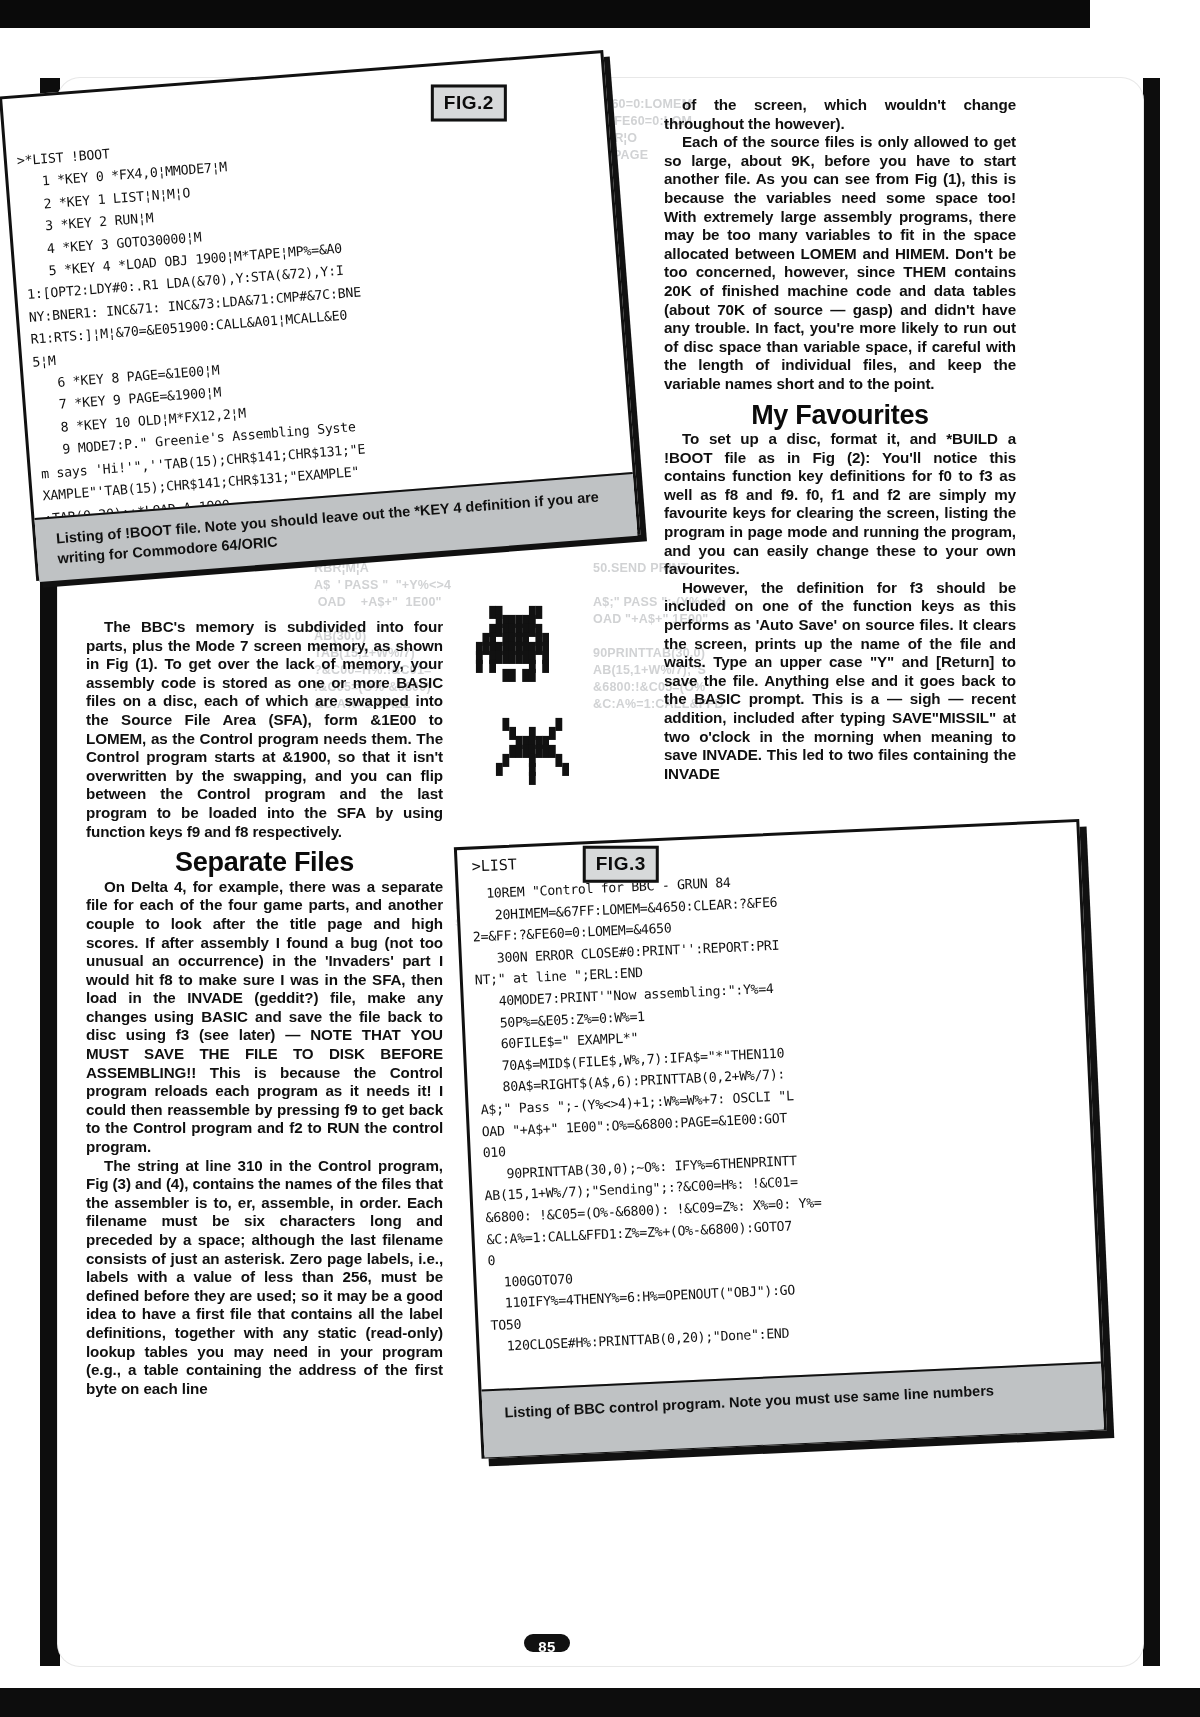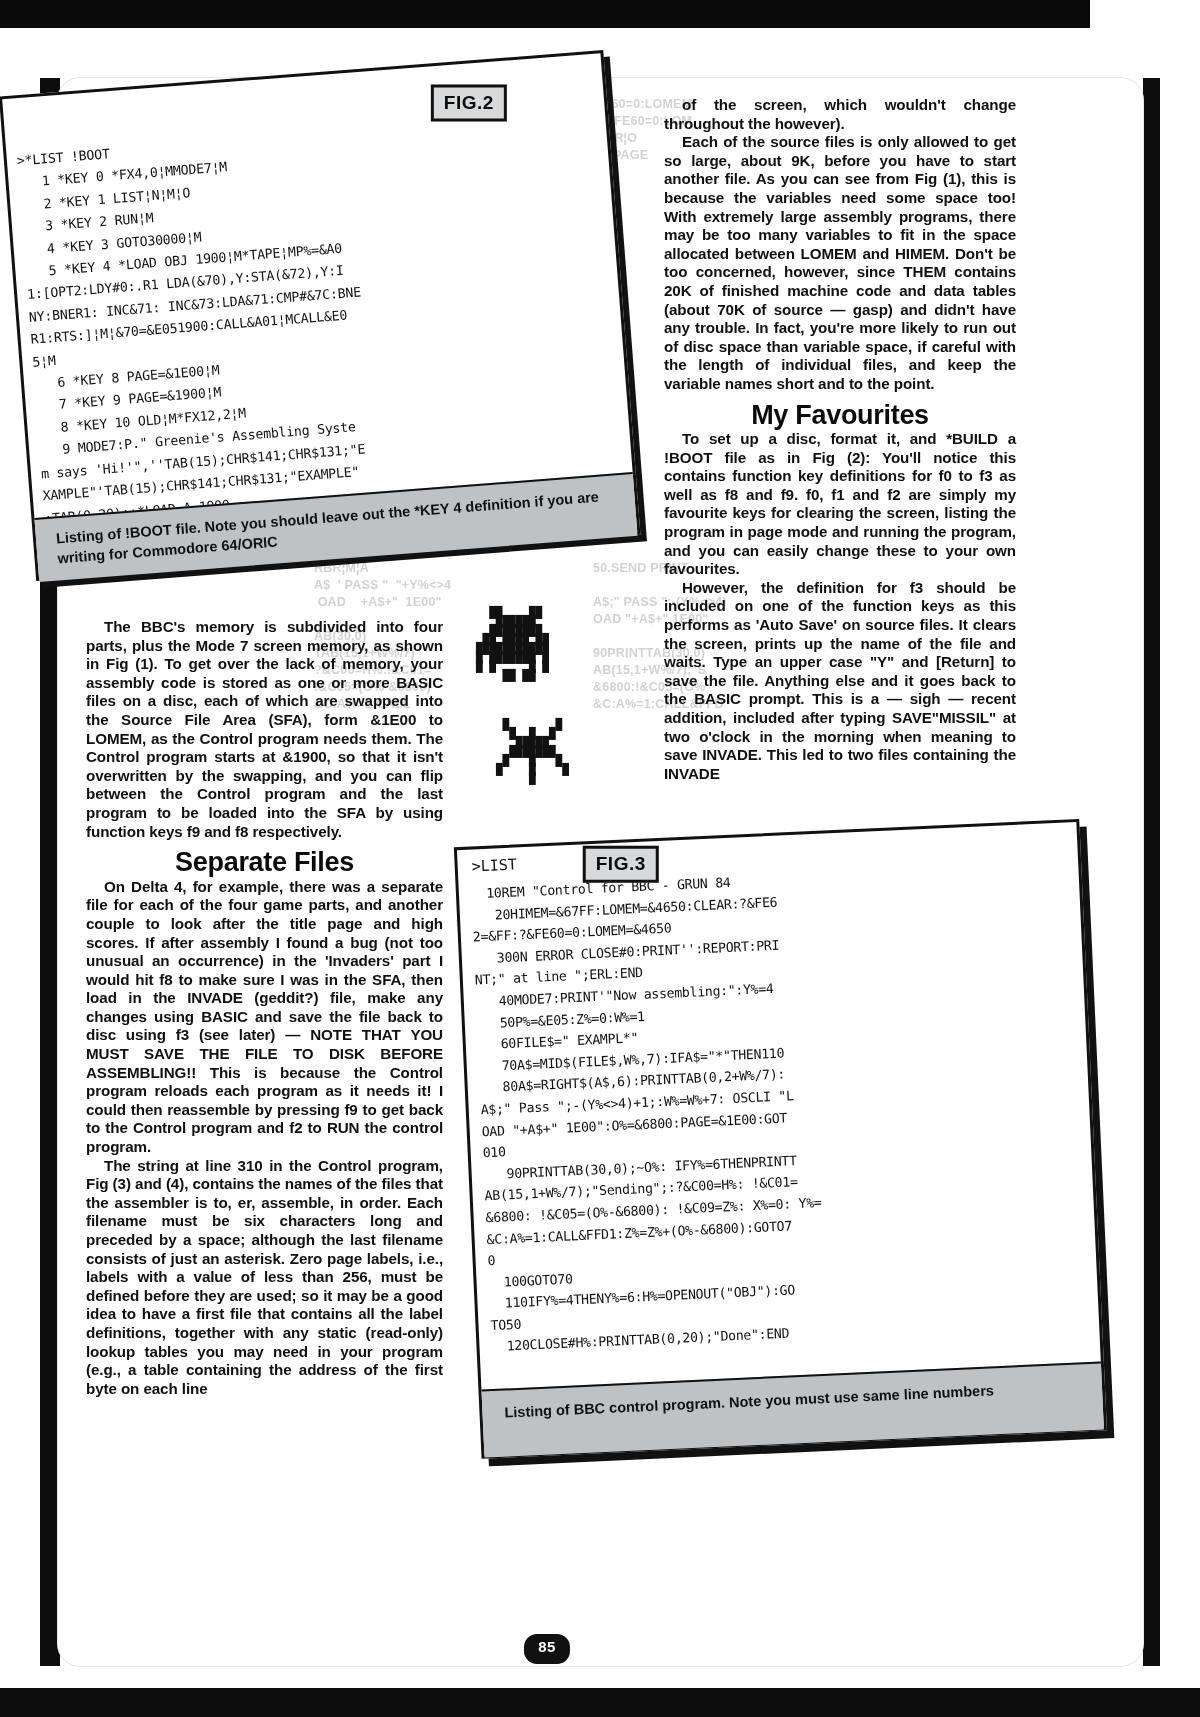--- a/index.html
+++ b/index.html
@@ -35,21 +35,21 @@
   }
   .paper-edge-l {
     position:absolute; left:40px; top:78px; width:20px; height:1588px;
     background:#0d0d0d;
   }
   .paper-edge-r {
     position:absolute; left:1143px; top:78px; width:17px; height:1588px;
     background:#0d0d0d;
   }
   .page-num {
-    position:absolute; left:524px; top:1634px; width:46px; height:30px;
+    position:absolute; left:524px; top:1634px; width:46px; height:18px;
     background:#111; color:#fff; border-radius:13px;
     font-size:15px; font-weight:bold; text-align:center; line-height:26px;
     letter-spacing:0.5px;
   }
 
   
   .ghost {
     position:absolute;
     color:#c9cbcd;
     font-family:"Liberation Sans", sans-serif;

